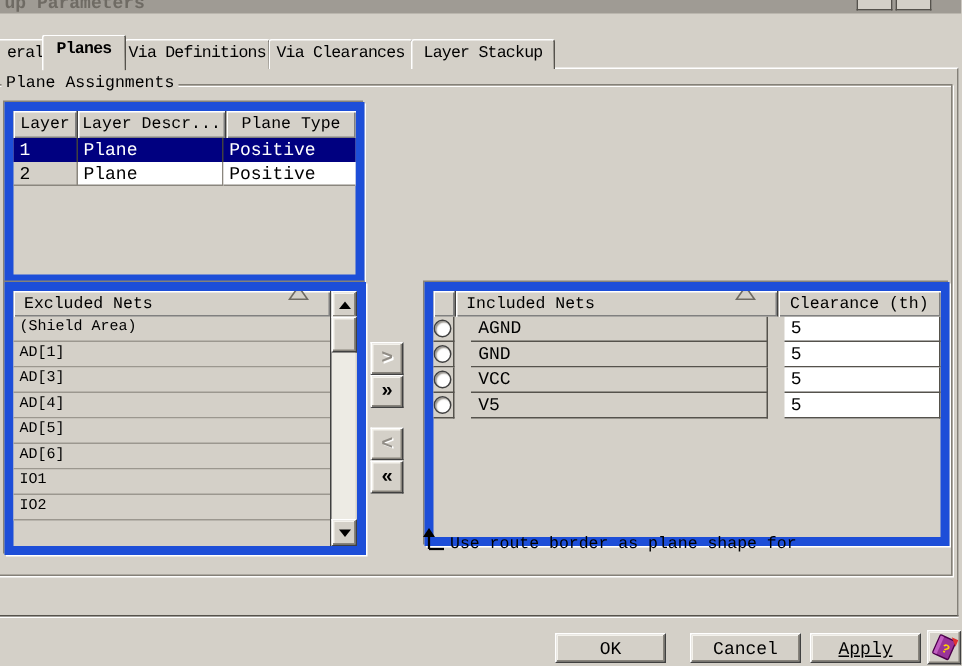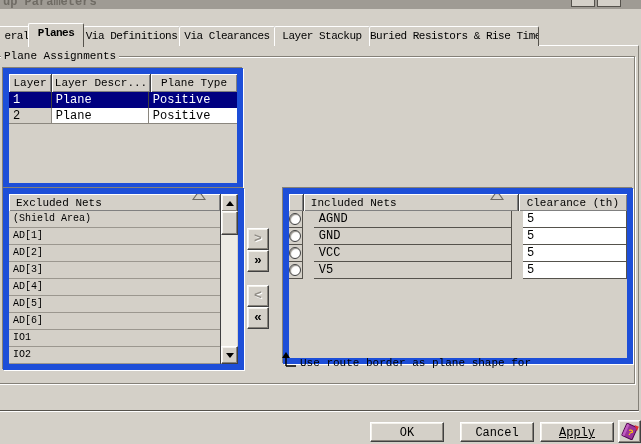--- a/index.html
+++ b/index.html
@@ -80,21 +80,20 @@
     <span class="ttl">up Parameters</span>
   </div>
   <div class="winbtn" style="left:571px;"></div>
   <div class="winbtn" style="left:597px;"></div>
 
   <div class="tab" style="left:-22px;width:50px;text-align:right;padding-right:7px;">eral</div>
   <div class="tab active" style="left:28px;width:54px;">Planes</div>
   <div class="tab" style="left:83px;width:95px;">Via Definitions</div>
   <div class="tab" style="left:179px;width:94px;">Via Clearances</div>
   <div class="tab" style="left:274px;width:94px;">Layer Stackup</div>
-  <div class="tab" style="left:369px;width:168px;">Buried Resistors &amp; Rise Time</div>
 
   <div class="tabpage"></div>
 
   <div class="groupbox"></div>
   <div class="grouplabel">Plane Assignments</div>
 
   <div class="ptable sunken">
     <div class="pheadrow">
       <div class="hdrcell" style="width:42px;justify-content:center;">Layer</div>
       <div class="hdrcell" style="width:98px;justify-content:center;">Layer Descr...</div>
@@ -113,21 +112,20 @@
   </div>
 
   <div class="exlist sunken">
     <div class="excontent">
       <div class="hdrcell exheader" style="border-right:none;width:204px;text-align:right;">
         <span>Excluded Nets</span>
         <span class="sorttri" style="right:14px;"></span>
       </div>
       <div class="exrow">(Shield Area)</div>
       <div class="exrow">AD[1]</div>
-      <div class="exrow">AD[2]</div>
       <div class="exrow">AD[3]</div>
       <div class="exrow">AD[4]</div>
       <div class="exrow">AD[5]</div>
       <div class="exrow">AD[6]</div>
       <div class="exrow">IO1</div>
       <div class="exrow">IO2</div>
     </div>
     <div class="sbar">
       <div class="sbtn btn3d" style="top:0;">
           <span class="arr-up"></span>

